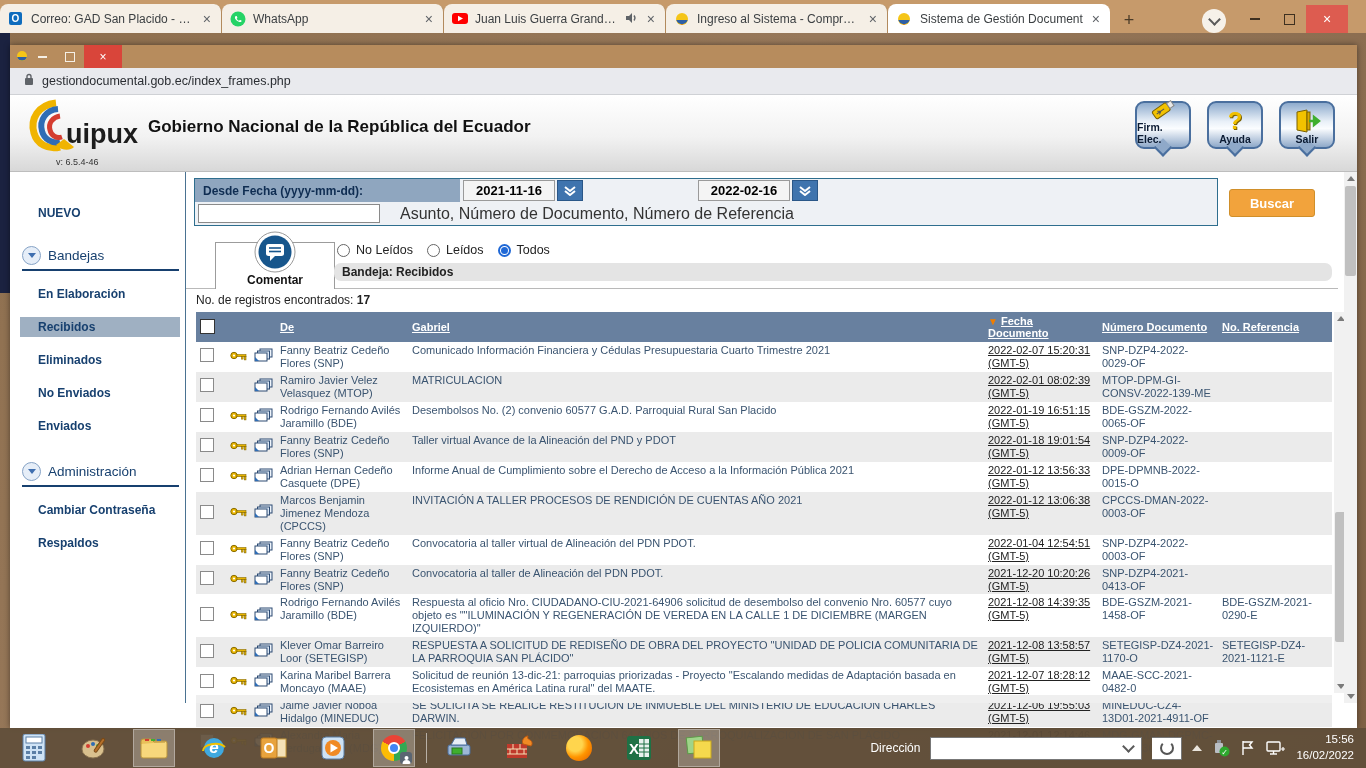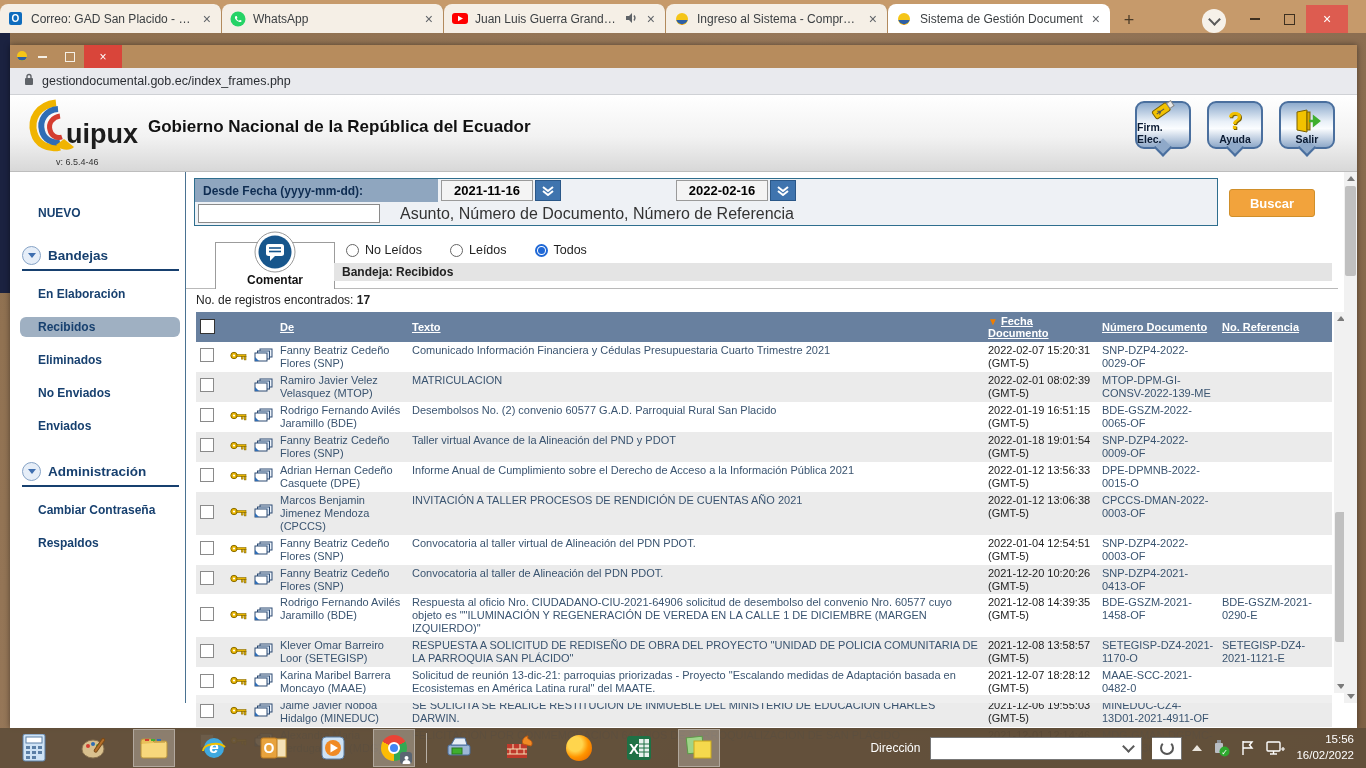--- a/index.html
+++ b/index.html
@@ -52,61 +52,61 @@
   .userbar{height:25px;background:#5d7899;display:flex;align-items:center;padding:0 12px;gap:12px;}
   .userbar .ulabel{font-size:12px;font-weight:bold;color:#fff;width:72px;}
   .userselect{width:830px;height:18px;border:1px solid #222;display:flex;align-items:center;justify-content:space-between;padding:0 6px;box-sizing:border-box;}
   .userselect .uval{font-size:11.5px;font-weight:bold;color:#fff;white-space:nowrap;overflow:hidden;}
   .userselect .uchev{width:6px;height:6px;border-right:2px solid #fff;border-bottom:2px solid #fff;transform:rotate(45deg);margin-top:-3px;}
   
   .framebody{position:relative;height:531px;display:flex;}
   .sidebar{width:175px;background:#fff;flex:none;padding-top:34px;box-sizing:border-box;}
   .snew{margin-left:28px;font-size:12px;font-weight:bold;color:#17406f;}
   .ssec{display:flex;align-items:center;gap:7px;margin:26px 6px 0 12px;border-bottom:2px solid #17406f;padding-bottom:4px;}
-  .ssec .stitle{font-size:13.5px;font-weight:bold;color:#17406f;}
+  .ssec .stitle{font-size:13.5px;font-weight:normal;color:#17406f;}
   .circle-chev{width:17px;height:17px;border-radius:50%;background:#e6eef8;border:1px solid #86a3c6;display:flex;align-items:center;justify-content:center;}
   .circle-chev i{display:block;width:0;height:0;border-left:4px solid transparent;border-right:4px solid transparent;border-top:5px solid #3f6fb0;}
   .sitem{margin:13px 5px 0 0;padding:3px 0 3px 28px;font-size:12px;font-weight:bold;color:#17406f;}
-  .sitem.selected{background:#9fb0c2;margin-left:10px;padding-left:18px;border-radius:6px;}
+  .sitem.selected{background:#9fb0c2;margin-left:10px;padding-left:18px;}
   
   .main{position:relative;flex:1;border-left:1px solid #4a7291;background:#fff;}
   .searchform{position:absolute;left:8px;top:6px;width:1022px;border:1px solid #2e6e8e;background:#eef1f5;}
   .srow{display:flex;height:23px;align-items:stretch;}
-  .slabel{width:243px;background:#8fa6bf;color:#0f2d52;font-size:12px;font-weight:bold;display:flex;align-items:center;padding-left:8px;box-sizing:border-box;flex:none;}
+  .slabel{width:265px;background:#8fa6bf;color:#0f2d52;font-size:12px;font-weight:bold;display:flex;align-items:center;padding-left:8px;box-sizing:border-box;flex:none;}
   .dateval{width:90px;margin-left:3px;background:#f4f4f4;border:1px solid #9a9a9a;font-size:13px;font-weight:bold;color:#000;display:flex;align-items:center;justify-content:center;align-self:center;height:19px;flex:none;}
   .dropbtn{width:24px;height:19px;align-self:center;margin-left:2px;background:#3f74ae;border:1px solid #2a5788;display:flex;align-items:center;justify-content:center;flex:none;}
   .spacer112{width:112px;flex:none;}
   .textinput{width:180px;height:17px;align-self:center;margin-left:3px;background:#fff;border:1px solid #8a8a8a;flex:none;}
   .hint{font-size:16px;color:#333;align-self:center;margin-left:20px;white-space:nowrap;}
   .buscar{position:absolute;left:1043px;top:17px;width:84px;height:26px;background:#f2a33c;border:1px solid #d08f2a;border-radius:3px;
           color:#fff;font-size:13px;font-weight:bold;display:flex;align-items:center;justify-content:center;}
   .toolbar-line{position:absolute;left:0px;top:116px;width:1152px;border-top:1px solid #b9b9b9;}
   .comentar-tab{position:absolute;left:29px;top:70px;width:118px;height:46px;background:#fff;border:1px solid #9c9c9c;border-bottom:none;}
   .comentar-icon{position:absolute;left:50%;top:-13px;transform:translateX(-50%);}
   .comentar-label{position:absolute;left:0;right:0;bottom:2px;text-align:center;font-size:12px;font-weight:bold;color:#111;}
-  .radios{position:absolute;left:160px;top:71px;display:flex;align-items:center;gap:28px;}
+  .radios{position:absolute;left:151px;top:71px;display:flex;align-items:center;gap:14px;}
   .radio{display:flex;align-items:center;gap:6px;font-size:12.5px;color:#222;}
   .rdot{width:13px;height:13px;border-radius:50%;border:1px solid #666;background:#fff;box-sizing:border-box;}
   .rdot.checked{border:2px solid #1f68d6;position:relative;}
   .rdot.checked::after{content:"";position:absolute;left:1px;top:1px;width:7px;height:7px;border-radius:50%;background:#1f68d6;}
-  .bandeja{position:absolute;left:148px;top:91px;width:998px;height:18px;background:#e4e4e4;display:flex;align-items:center;padding-left:8px;box-sizing:border-box;font-size:12px;font-weight:bold;color:#222;}
+  .bandeja{position:absolute;left:148px;top:91px;width:998px;height:18px;background:#e4e4e4;display:flex;align-items:center;padding-left:8px;box-sizing:border-box;font-size:12px;font-weight:bold;color:#222;border-radius:7px;}
   .registros{position:absolute;left:10px;top:121px;font-size:12px;color:#222;}
   .registros b{font-weight:bold;}
   
   .doc-table{position:absolute;left:10px;top:140px;width:1136px;border-collapse:collapse;table-layout:fixed;font-size:11px;}
   .doc-table th{background:#68809f;color:#fff;font-weight:bold;text-align:left;padding:3px 4px;vertical-align:middle;height:24px;}
   .doc-table th .hu{text-decoration:underline;}
   .sort-tri{color:#f07d00;font-size:10px;}
   .doc-table td{padding:2px 4px;vertical-align:top;color:#3a5470;line-height:1.18;word-wrap:break-word;}
   .doc-table tr.datarow{height:27px;}
   .doc-table tr.alt td{background:#ebebeb;}
   .doc-table td.cb,.doc-table td.ic{vertical-align:middle;}
   .rowcb{width:12px;height:12px;background:#fff;border:1px solid #8a8a8a;display:inline-block;}
   .hdrcb{width:13px;height:13px;background:#fff;border:1px solid #333;display:inline-block;}
-  .datelink{color:#222;}
+  .datelink{text-decoration:underline;color:#222;}
   
   .sb{position:absolute;background:#f1f1f1;}
   .sb .arrow{position:absolute;left:0;width:100%;height:13px;display:flex;align-items:center;justify-content:center;}
   .tri-up{width:0;height:0;border-left:4px solid transparent;border-right:4px solid transparent;border-bottom:5px solid #7a7a7a;}
   .tri-down{width:0;height:0;border-left:4px solid transparent;border-right:4px solid transparent;border-top:5px solid #7a7a7a;}
   .sb .thumb{position:absolute;left:1px;right:1px;background:#c0c0c0;border-radius:2px;}
   .hsb{position:absolute;left:10px;bottom:0;width:1136px;height:8px;background:#efefef;}
   
   .taskbar{position:absolute;left:0;top:728px;width:1366px;height:40px;background:rgba(96,78,58,.92);display:flex;align-items:center;padding:0 4px;box-sizing:border-box;}
   .task-icon{width:40px;height:36px;display:flex;align-items:center;justify-content:center;margin:0 10px;flex:none;position:relative;}
@@ -373,21 +373,21 @@
                 <col style="width:114px">
               <col style="width:120px">
                 <col style="width:114px">
             </colgroup>
             <thead>
               <tr>
                 <th><span class="hdrcb"></span></th>
                 <th></th>
                   <th></th>
                 <th><span class="hu">De</span></th>
-                <th><span class="hu">Texto</span></th>
+                <th><span class="hu">Gabriel</span></th>
                 <th><span class="sort-tri">▼</span> <span class="hu">Fecha Documento</span></th>
                 <th><span class="hu">Número Documento</span></th>
                 <th><span class="hu">No. Referencia</span></th>
               </tr>
             </thead>
             <tbody>
   <tr class="datarow">
     <td class="cb"><span class="rowcb"></span></td>
     <td class="ic"><span>
       <svg width="17" height="11">

